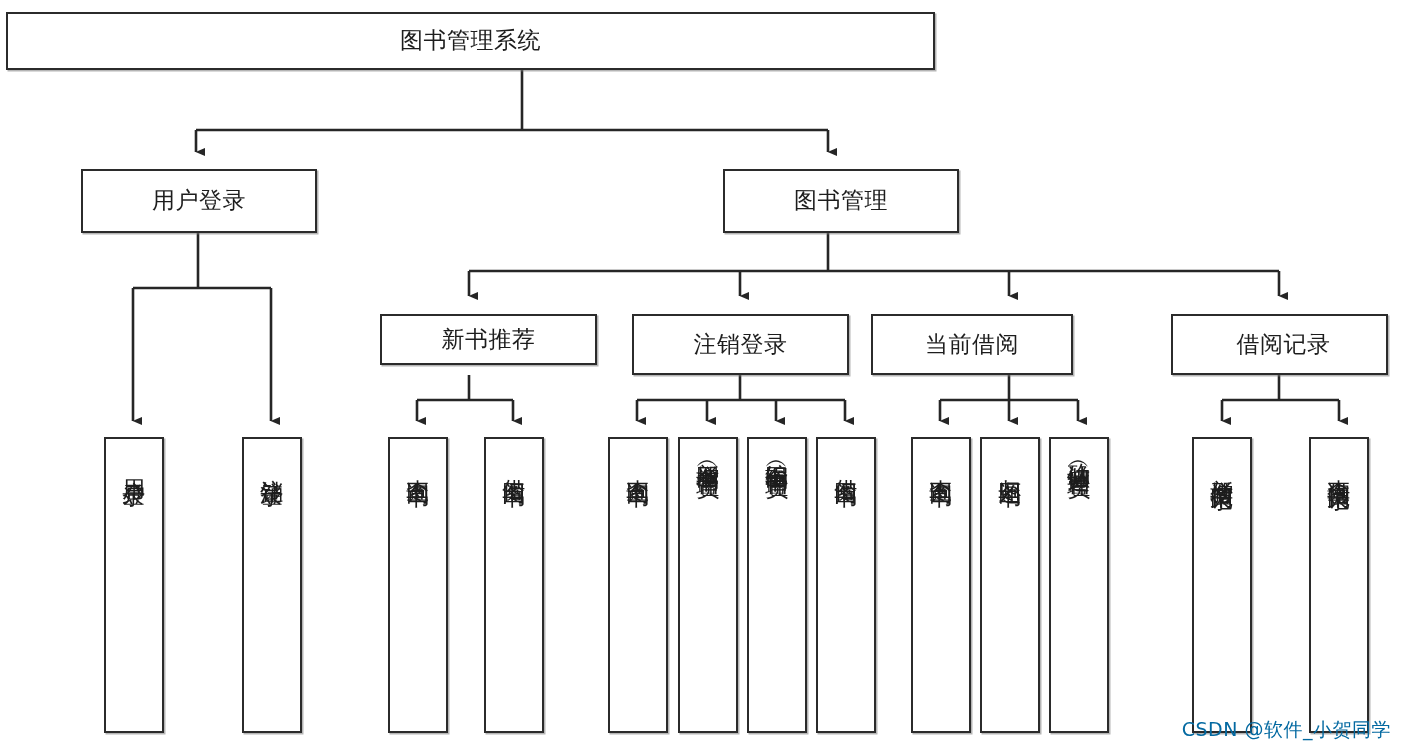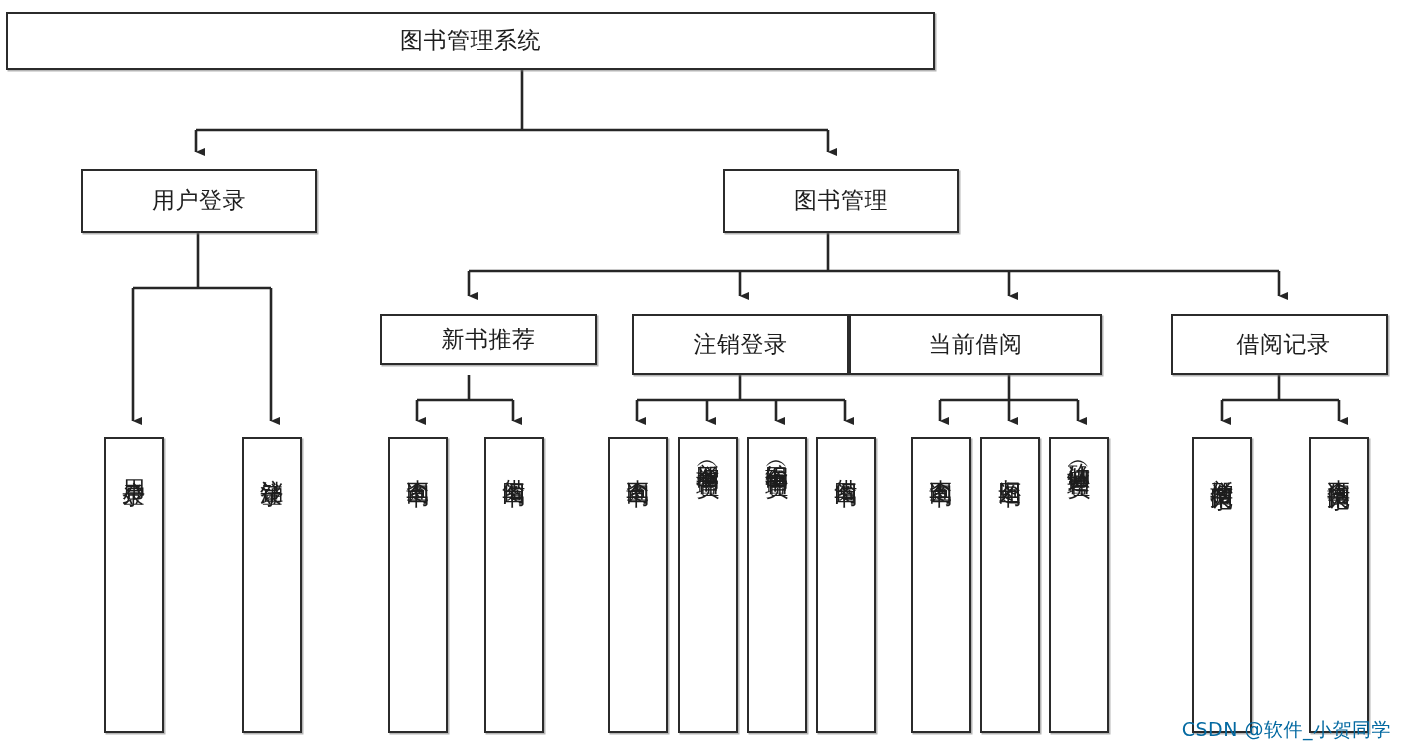--- a/index.html
+++ b/index.html
@@ -143,21 +143,21 @@
   </div>
 
   <div class="node-box" style="left:361px; top:314px; width:217px; height:51px;margin-left:19px;">
     <span class="node-label">新书推荐</span>
   </div>
 
   <div class="node-box" style="left:632px; top:314px; width:217px; height:61px;">
     <span class="node-label">注销登录</span>
   </div>
 
-  <div class="node-box" style="left:849px; top:314px; width:253px; height:61px;">
+  <div class="node-box" style="left:871px; top:314px; width:202px; height:61px;">
     <span class="node-label">当前借阅</span>
   </div>
 
   <div class="node-box" style="left:1171px; top:314px; width:217px; height:61px;padding-left:8px;">
     <span class="node-label">借阅记录</span>
   </div>
 
   <div class="node-box vertical" style="left:104px; top:437px; width:60px; height:296px;">
     <span class="node-label">用户登录</span>
   </div>

